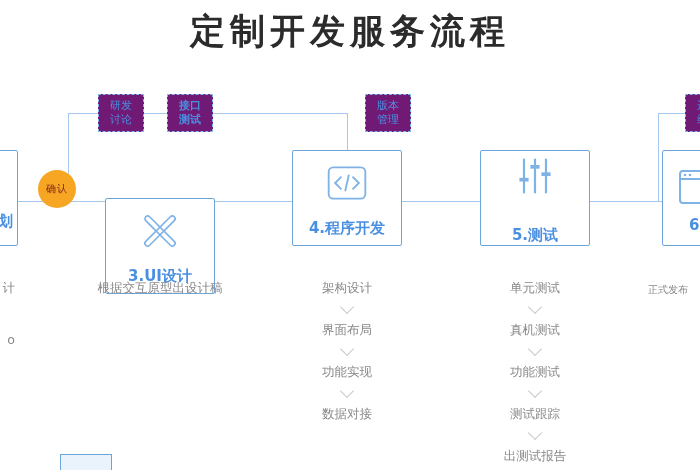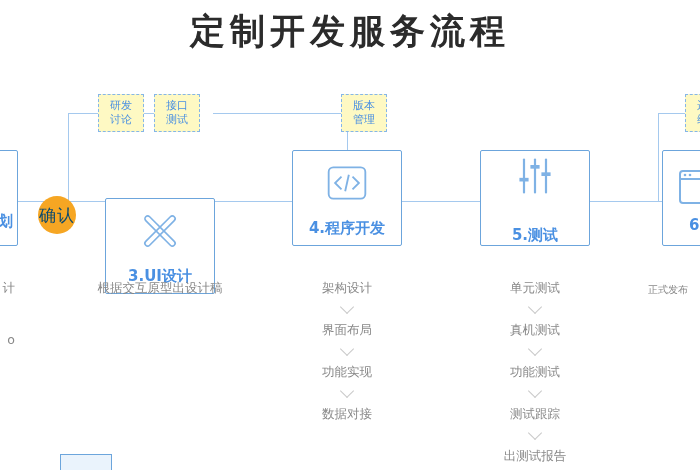--- a/index.html
+++ b/index.html
@@ -8,36 +8,36 @@
     font-family:"DejaVu Sans","Liberation Sans",sans-serif;
   }
   .title{
     position:absolute;top:8px;left:0;width:100%;text-align:center;
     font-size:35px;font-weight:bold;letter-spacing:5px;color:#2b2b2b;
   }
   .hline{position:absolute;height:1px;background:#A5C9EE;}
   .vline{position:absolute;width:1px;background:#A5C9EE;}
   .anno{
     position:absolute;top:94px;width:46px;height:38px;box-sizing:border-box;
-    border:1px dashed #85B6E8;background:#fef9c3;color:#4A90E2;
+    border:1px dashed #85B6E8;background:#701a75;color:#4A90E2;
     font-size:11px;line-height:14px;
     display:flex;flex-direction:column;align-items:center;justify-content:center;
   }
   .box{
     position:absolute;top:150px;width:110px;height:96px;box-sizing:border-box;
     border:1px solid #6CA5DC;background:#fff;border-radius:2px;
     display:flex;flex-direction:column;align-items:center;justify-content:center;gap:11px;
   }
   .box-label{color:#4A90E2;font-size:15px;font-weight:bold;line-height:16px;white-space:nowrap;}
   .label-frag{position:absolute;right:4px;bottom:16px;}
   .icon6{position:absolute;left:14px;top:12px;}
   .label6{position:absolute;left:26px;top:66px;}
   .badge{
-    position:absolute;top:196px;width:38px;height:38px;border-radius:50%;
-    background:#F6A623;color:#0c4a6e;font-size:17px;letter-spacing:1px;
+    position:absolute;top:170px;width:38px;height:38px;border-radius:50%;
+    background:#F6A623;color:#7f1d1d;font-size:10px;letter-spacing:1px;
     display:flex;align-items:center;justify-content:center;
   }
   .items{
     position:absolute;top:280px;width:160px;
     display:flex;flex-direction:column;align-items:center;gap:8px;
     color:#888;font-size:12.5px;
   }
   .items.frag{width:15px;align-items:flex-end;left:0;}
   .items.frag .item2{margin-top:28px;}
   .item{line-height:16px;white-space:nowrap;}
@@ -69,25 +69,25 @@
   <div class="hline" style="left:144px;top:113px;width:23px;"></div>
   <div class="hline" style="left:213px;top:113px;width:134px;"></div>
   <div class="vline" style="left:347px;top:113px;height:37px;"></div>
   <div class="vline" style="left:658px;top:113px;height:89px;"></div>
   <div class="hline" style="left:658px;top:113px;width:27px;"></div>
 
   <div class="anno" style="left:98px;">
     <span>研发</span>
     <span>讨论</span>
   </div>
-  <div class="anno" style="left:154px;">
+  <div class="anno" style="left:167px;font-weight:bold;">
     <span>接口</span>
     <span>测试</span>
   </div>
-  <div class="anno" style="left:341px;">
+  <div class="anno" style="left:365px;">
     <span>版本</span>
     <span>管理</span>
   </div>
   <div class="anno" style="left:685px;">
     <span>运营</span>
     <span>维护</span>
   </div>
 
   <div class="box" style="left:-92px;">
     <div class="box-label label-frag">划</div>

